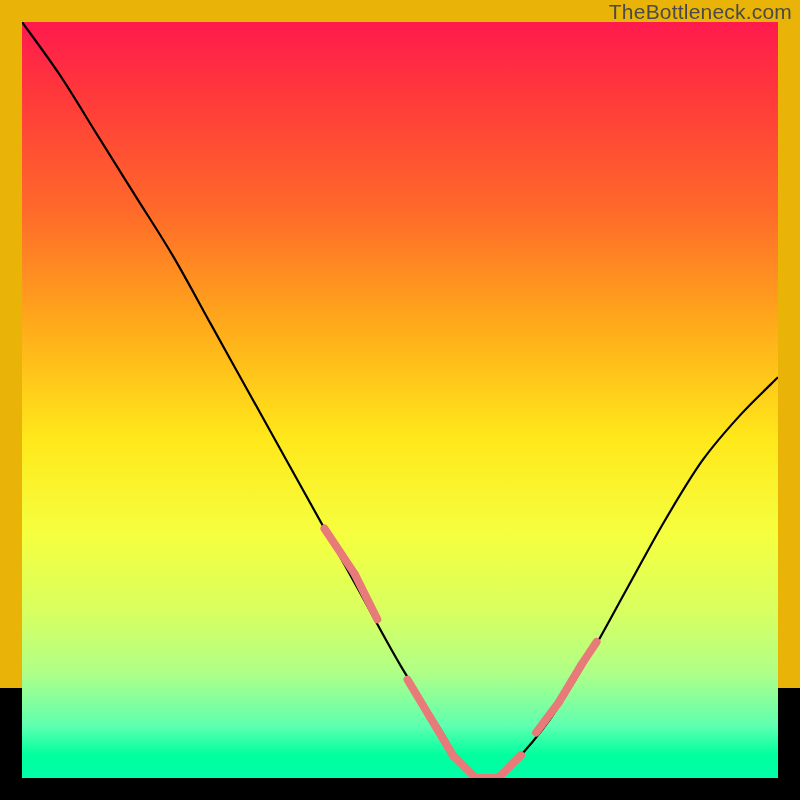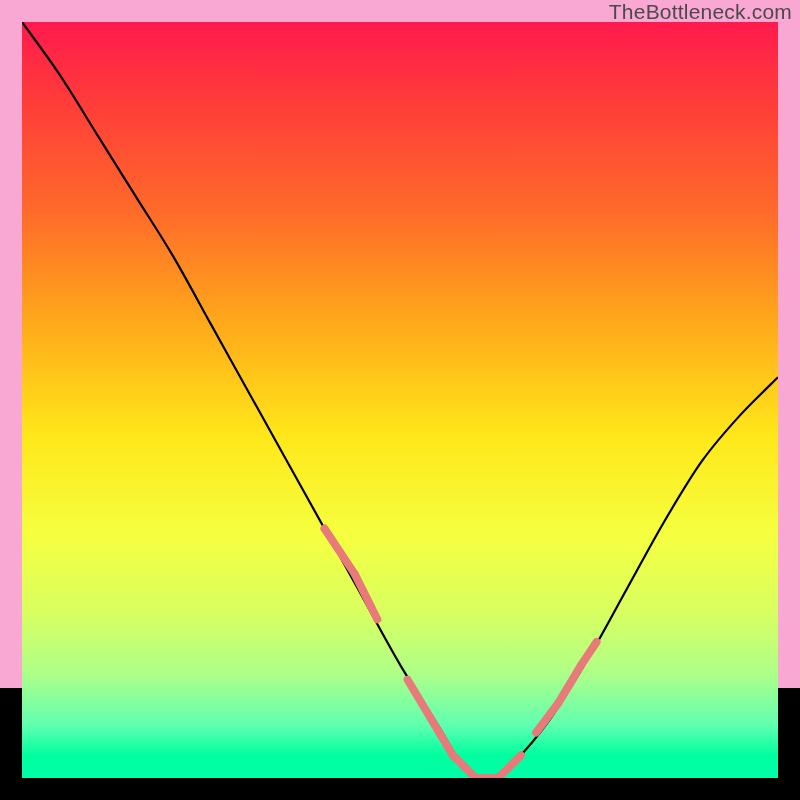--- a/index.html
+++ b/index.html
@@ -11,21 +11,21 @@
     overflow: hidden;
     position: relative;
     font-family: Arial, sans-serif;
   }
   .frame {
     position: absolute;
     top: 0;
     left: 0;
     width: 800px;
     height: 688px;
-    background: #f9a8d4;
+    background: #eab308;
   }
   .plot-area {
     position: absolute;
     top: 22px;
     left: 22px;
     width: 756px;
     height: 756px;
     overflow: hidden;
   }
   .gradient {

